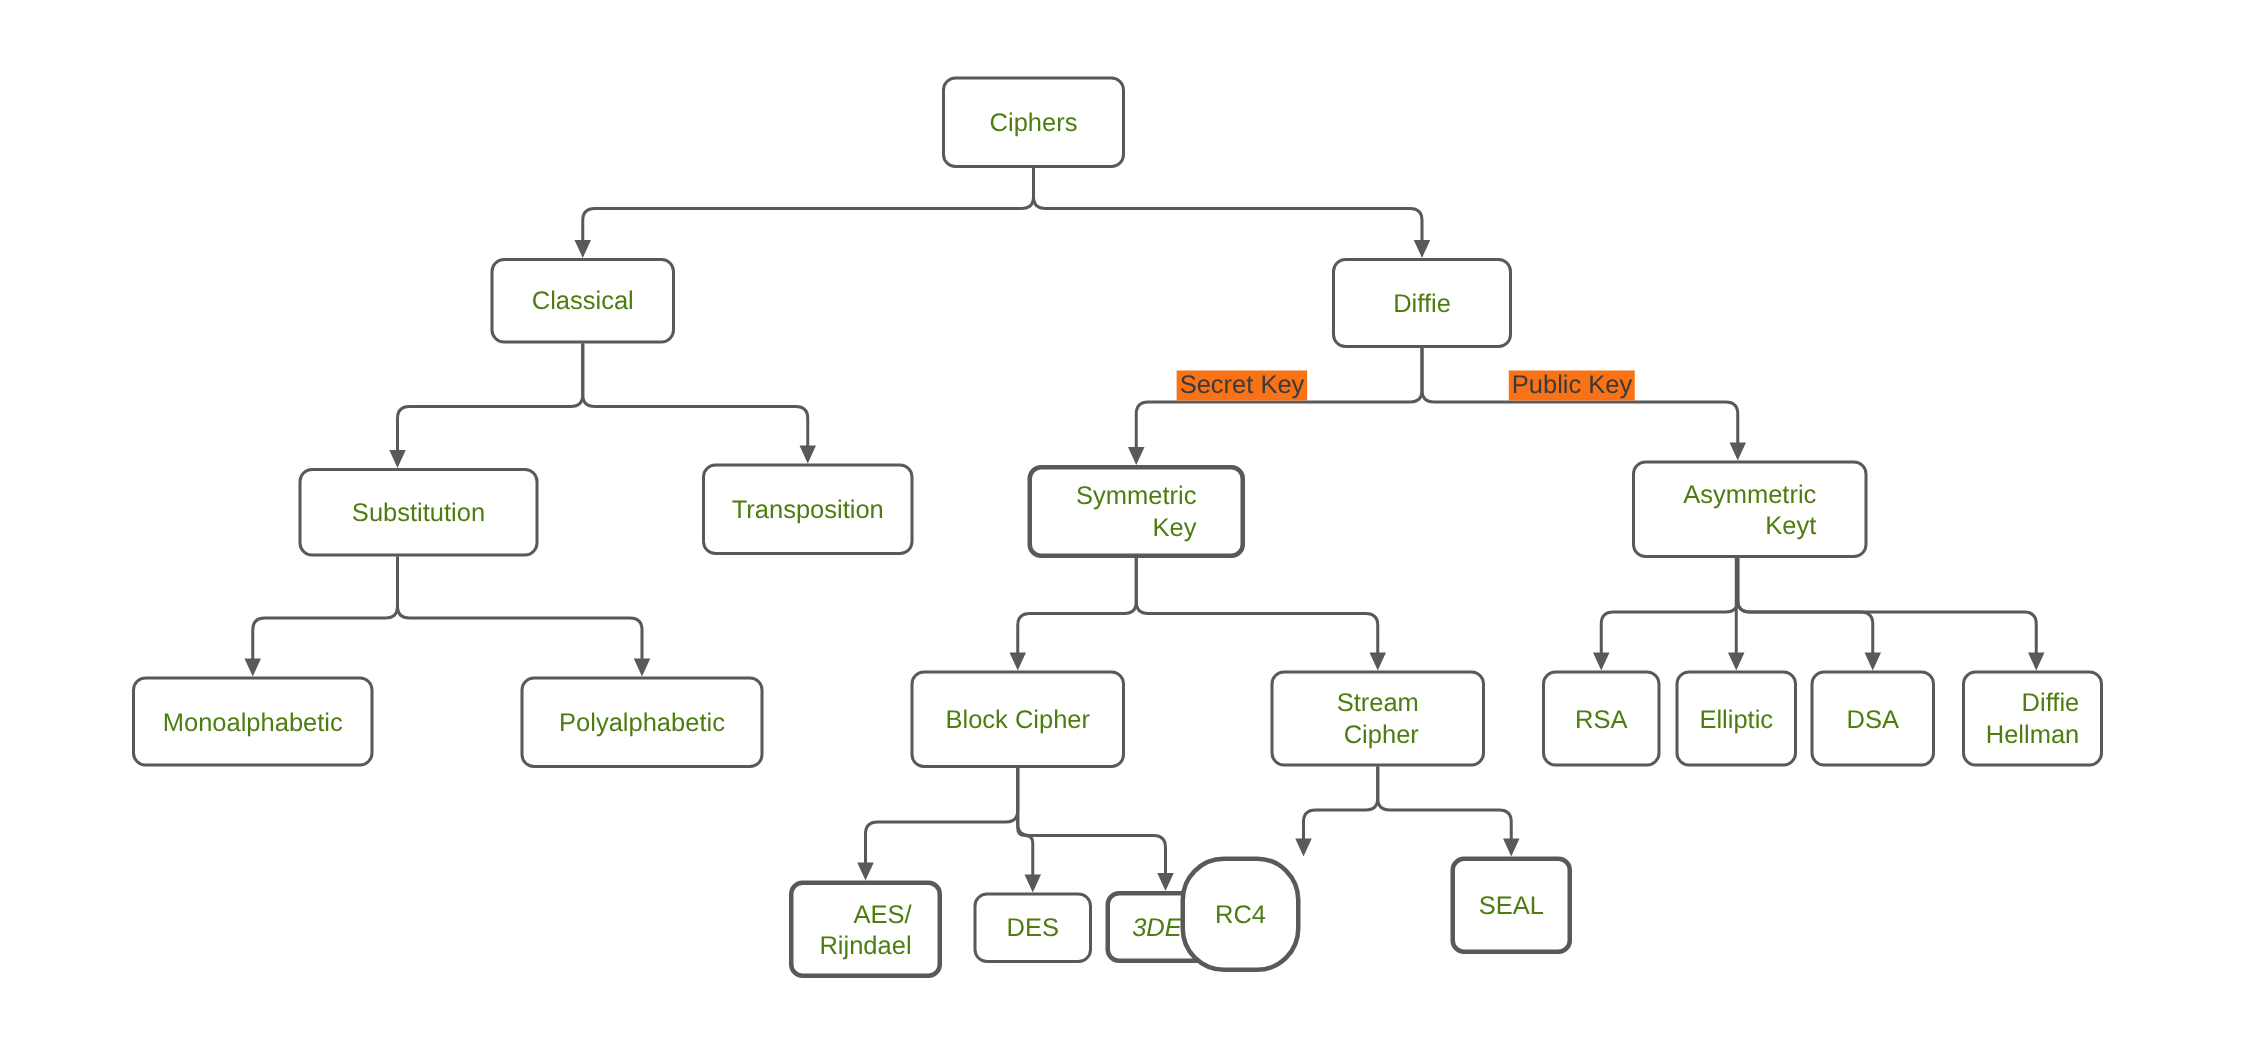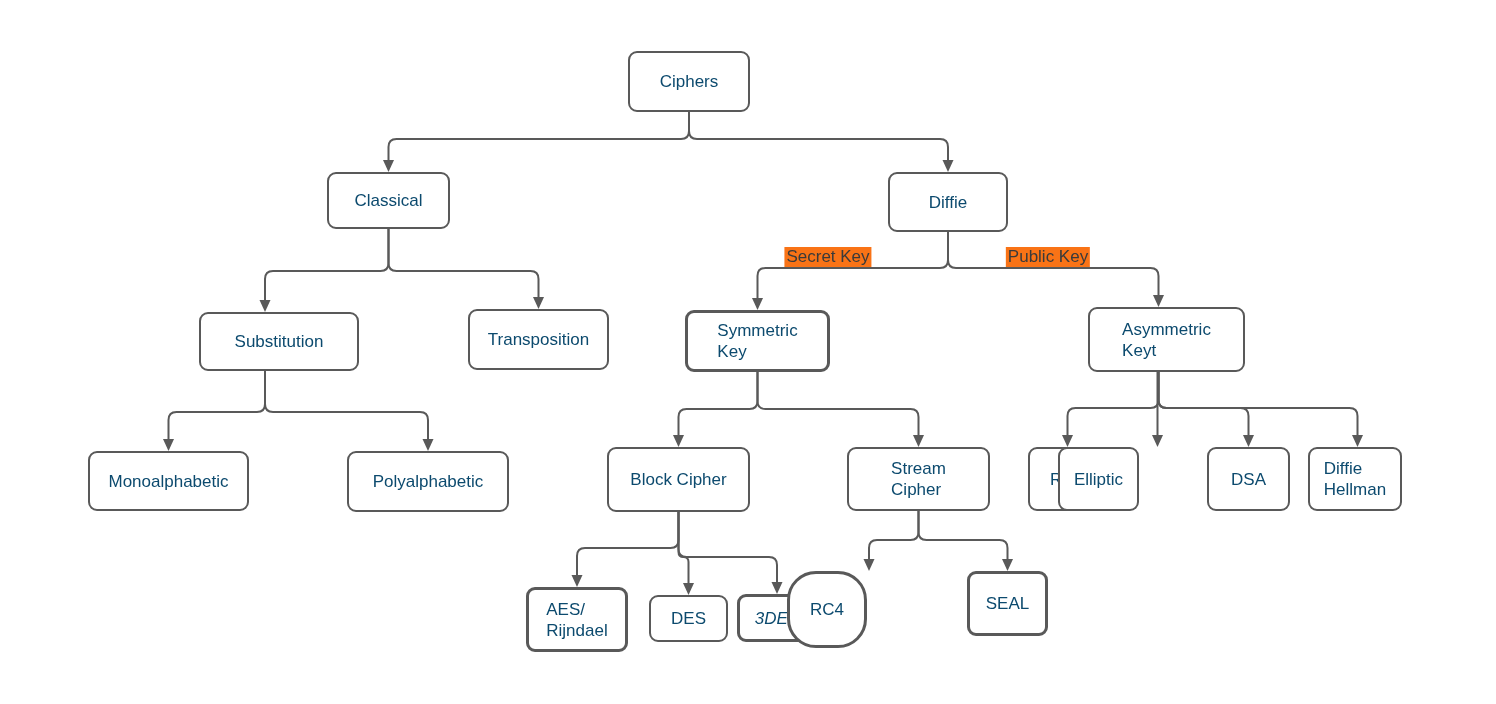--- a/index.html
+++ b/index.html
@@ -23,22 +23,22 @@
   .node {
     position: absolute;
     box-sizing: border-box;
     border-style: solid;
     border-color: #595959;
     border-radius: 9px;
     background: #ffffff;
     display: flex;
     align-items: center;
     justify-content: center;
-    text-align: left;
-    color: #0c4a6e;
+    text-align: right;
+    color: #4d7c0f;
     font-size: 17px;
     line-height: 21px;
     white-space: pre-line;
   }
   .edge-label {
     position: absolute;
     transform: translate(-50%, -50%);
     font-size: 17px;
     color: #3a3a3a;
     white-space: nowrap;
@@ -105,19 +105,19 @@
     <div class="node" style="left: 607px; top: 447px; width: 143px; height: 65px; border-width: 2.5px;">Block Cipher</div>
     <div class="node" style="left: 847px; top: 447px; width: 143px; height: 64px; border-width: 2.5px;">Stream
 Cipher</div>
     <div class="node" style="left: 526px; top: 587px; width: 102px; height: 65px; border-width: 3px;">AES/
 Rijndael</div>
     <div class="node" style="left: 649px; top: 595px; width: 79px; height: 47px; border-width: 2.5px;">DES</div>
     <div class="node" style="left: 737px; top: 594px; width: 80px; height: 48px; border-width: 3px; font-style: italic;">3DES</div>
     <div class="node" style="left: 787px; top: 571px; width: 80px; height: 77px; border-width: 3px; border-radius: 29px;">RC4</div>
     <div class="node" style="left: 967px; top: 571px; width: 81px; height: 65px; border-width: 3px;">SEAL</div>
     <div class="node" style="left: 1028px; top: 447px; width: 79px; height: 64px; border-width: 2.5px;">RSA</div>
-    <div class="node" style="left: 1058px; top: 447px; width: 81px; height: 64px; border-width: 2.5px;">Elliptic</div>
+    <div class="node" style="left: 1117px; top: 447px; width: 81px; height: 64px; border-width: 2.5px;">Elliptic</div>
     <div class="node" style="left: 1207px; top: 447px; width: 83px; height: 64px; border-width: 2.5px;">DSA</div>
     <div class="node" style="left: 1308px; top: 447px; width: 94px; height: 64px; border-width: 2.5px;">Diffie
 Hellman</div>
     <div class="edge-label" style="left: 828px; top: 257px;">Secret Key</div>
     <div class="edge-label" style="left: 1048px; top: 257px;">Public Key</div>
   </div>
 
 </body></html>

